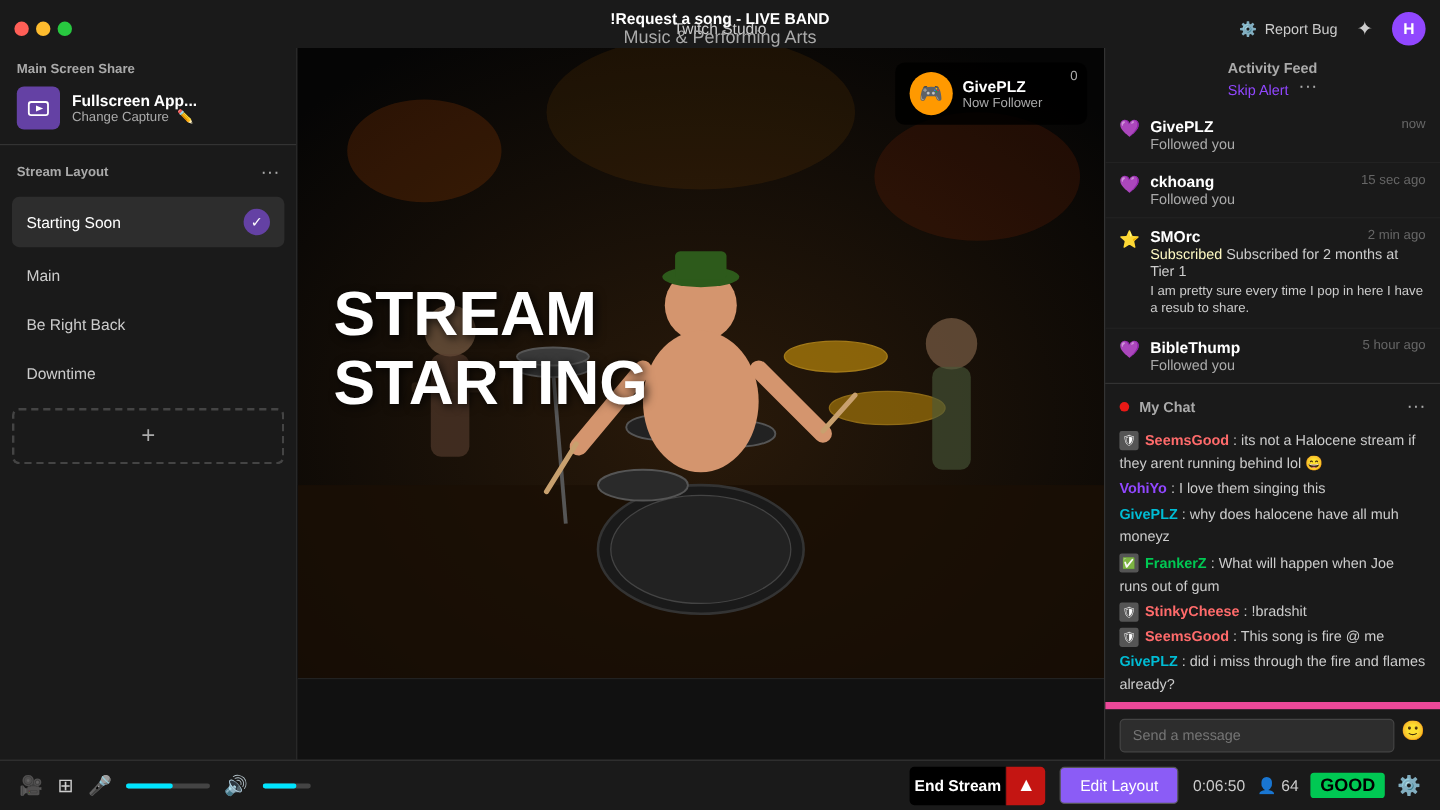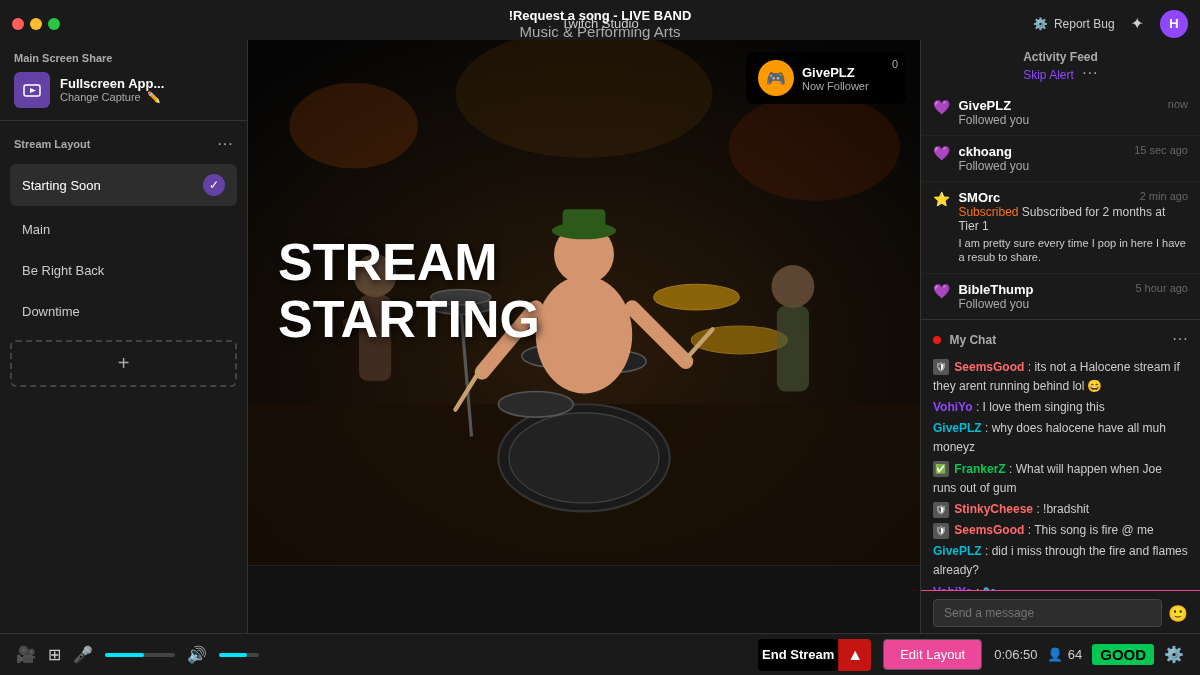--- a/index.html
+++ b/index.html
@@ -115,21 +115,21 @@
     .chat-indicator { width: 8px; height: 8px; border-radius: 50%; background: #e91916; display: inline-block; margin-right: 4px; }
     .chat-messages { flex: 1; overflow-y: auto; padding: 4px 12px; font-size: 12px; line-height: 1.6; }
     .chat-msg { margin-bottom: 2px; }
     .chat-user { font-weight: 700; }
     .chat-user.green { color: #00c853; }
     .chat-user.purple { color: #9147ff; }
     .chat-user.teal { color: #00bcd4; }
     .chat-user.default { color: #ff6b6b; }
     .chat-text { color: #ccc; }
     .chat-badge { display: inline-block; width: 16px; height: 16px; border-radius: 2px; font-size: 9px; vertical-align: middle; margin-right: 2px; background: #555; text-align: center; line-height: 16px; }
-    .chat-input-row { padding: 8px 12px; display: flex; align-items: center; gap: 6px; border-top: 1px solid #ec4899; }
+    .chat-input-row { padding: 8px 12px; display: flex; align-items: flex-start; gap: 6px; border-top: 6px solid #ec4899; }
     .chat-input {
       flex: 1; background: #2d2d2d; border: 1px solid #444; border-radius: 4px;
       color: #fff; font-size: 12px; padding: 6px 10px; outline: none;
     }
     .chat-emoji-btn { font-size: 16px; color: #aaa; cursor: pointer; }
     .chat-actions { display: flex; align-items: center; justify-content: flex-end; gap: 8px; padding: 4px 12px 10px; }
     .settings-icon-btn { font-size: 16px; color: #aaa; cursor: pointer; }
     .chat-send-btn {
       background: #9147ff; color: #fff; border: none; border-radius: 4px;
       font-size: 12px; font-weight: 700; padding: 6px 14px; cursor: pointer;
@@ -149,21 +149,21 @@
     .vol2-fill { width: 70%; height: 100%; background: #00e5ff; border-radius: 2px; }
     .bb-spacer { flex: 1; }
     .end-stream-btn {
       background: #000000; color: #fff; border: none; border-radius: 4px;
       font-size: 13px; font-weight: 700; padding: 7px 4px; cursor: pointer;
       display: flex; align-items: center; gap: 0;
     }
     .end-caret { background: #c41512; padding: 7px 8px; border-radius: 0 4px 4px 0; cursor: pointer; border-left: 1px solid #a01010; }
     .end-stream-wrapper { display: flex; }
     .edit-layout-btn {
-      background: #ec4899; color: #fff; border: 1px solid #555; border-radius: 4px;
+      background: #8b5cf6; color: #fff; border: 1px solid #555; border-radius: 4px;
       font-size: 13px; padding: 7px 16px; cursor: pointer;
     }
     .bb-right { display: flex; align-items: center; gap: 10px; margin-left: auto; }
     .stream-time { font-size: 13px; color: #ccc; }
     .viewer-count { display: flex; align-items: center; gap: 4px; font-size: 13px; color: #ccc; }
     .status-badge { background: #00c853; color: #000; font-size: 15px; font-weight: 700; padding: 2px 8px; border-radius: 3px; }
     .gear-icon { font-size: 16px; color: #aaa; cursor: pointer; }
     
   </style>
 </head>
@@ -345,21 +345,21 @@
       </div>
 
       <div class="activity-item">
         <span class="activity-icon">⭐</span>
         <div class="activity-content">
           <div class="activity-row">
             <span class="activity-user">SMOrc</span>
             <span class="activity-time">2 min ago</span>
           </div>
           <div class="activity-action" style="color:#ccc;font-size:12px;">
-            <span style="color:#f97316;">Subscribed </span><span>Subscribed for 2 months at Tier 1</span>
+            <span style="color:#fef9c3;">Subscribed </span><span>Subscribed for 2 months at Tier 1</span>
           </div>
           <div class="activity-sub-msg">I am pretty sure every time I pop in here I have a resub to share.</div>
         </div>
       </div>
 
       <div class="activity-item">
         <span class="activity-icon">💜</span>
         <div class="activity-content">
           <div class="activity-row">
             <span class="activity-user">BibleThump</span>

